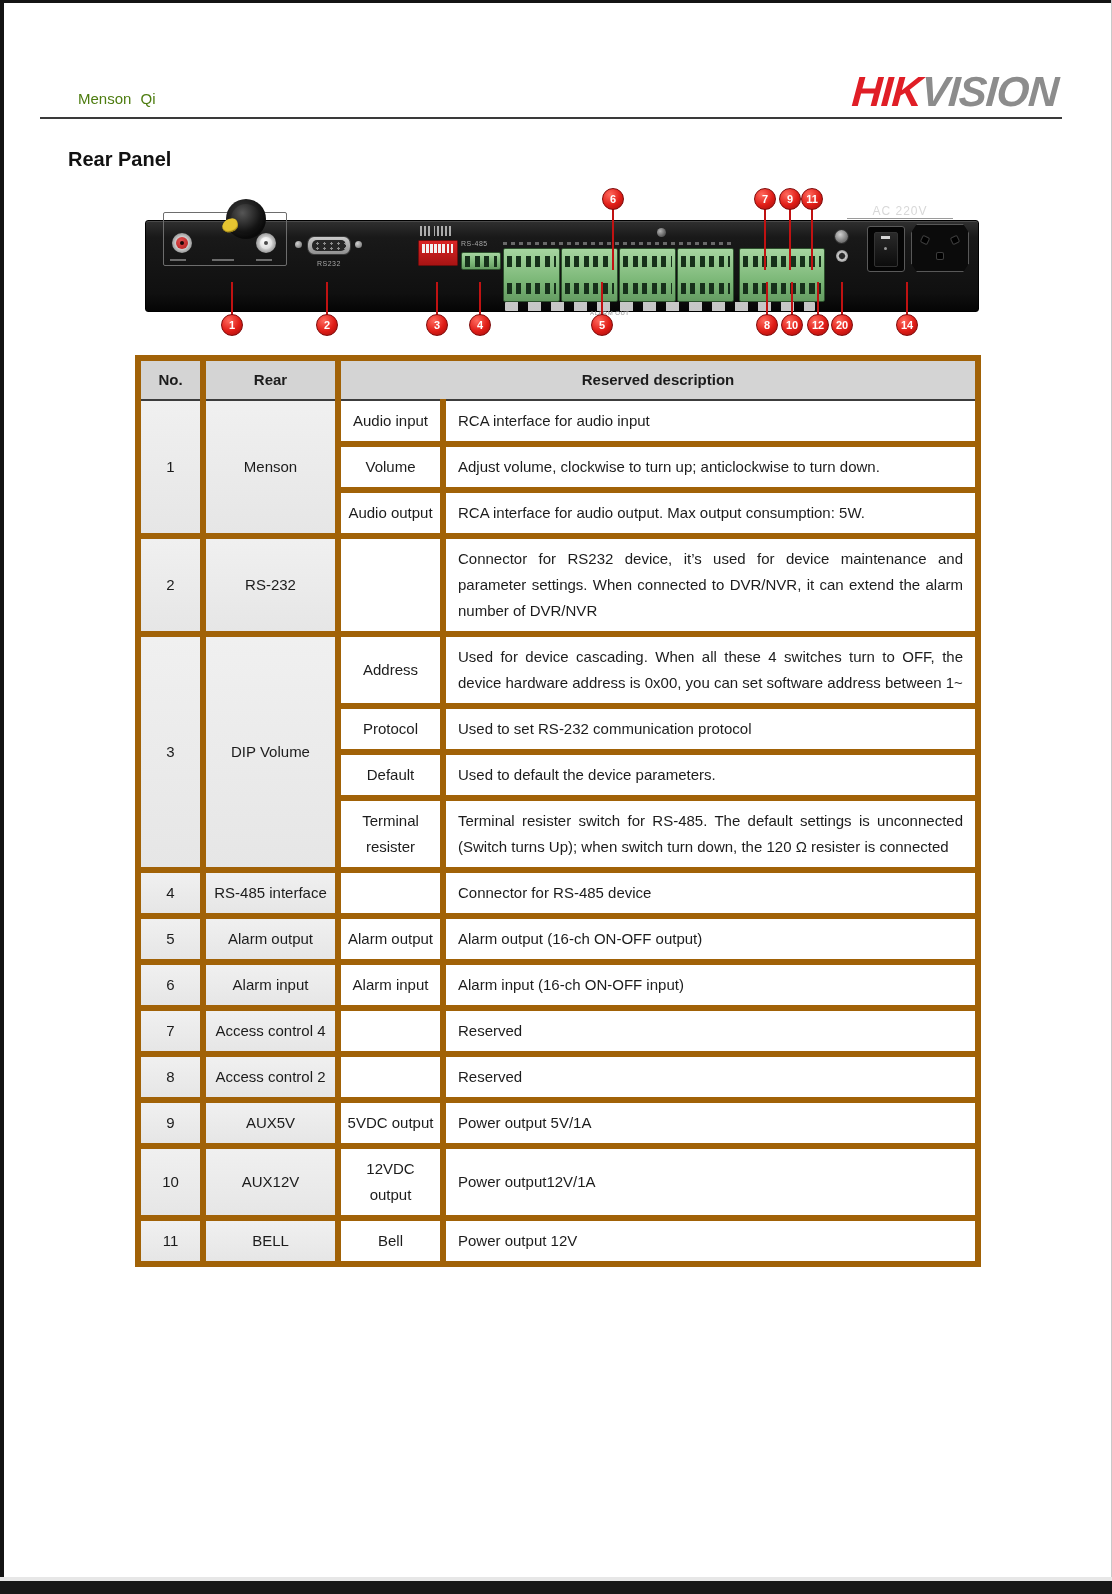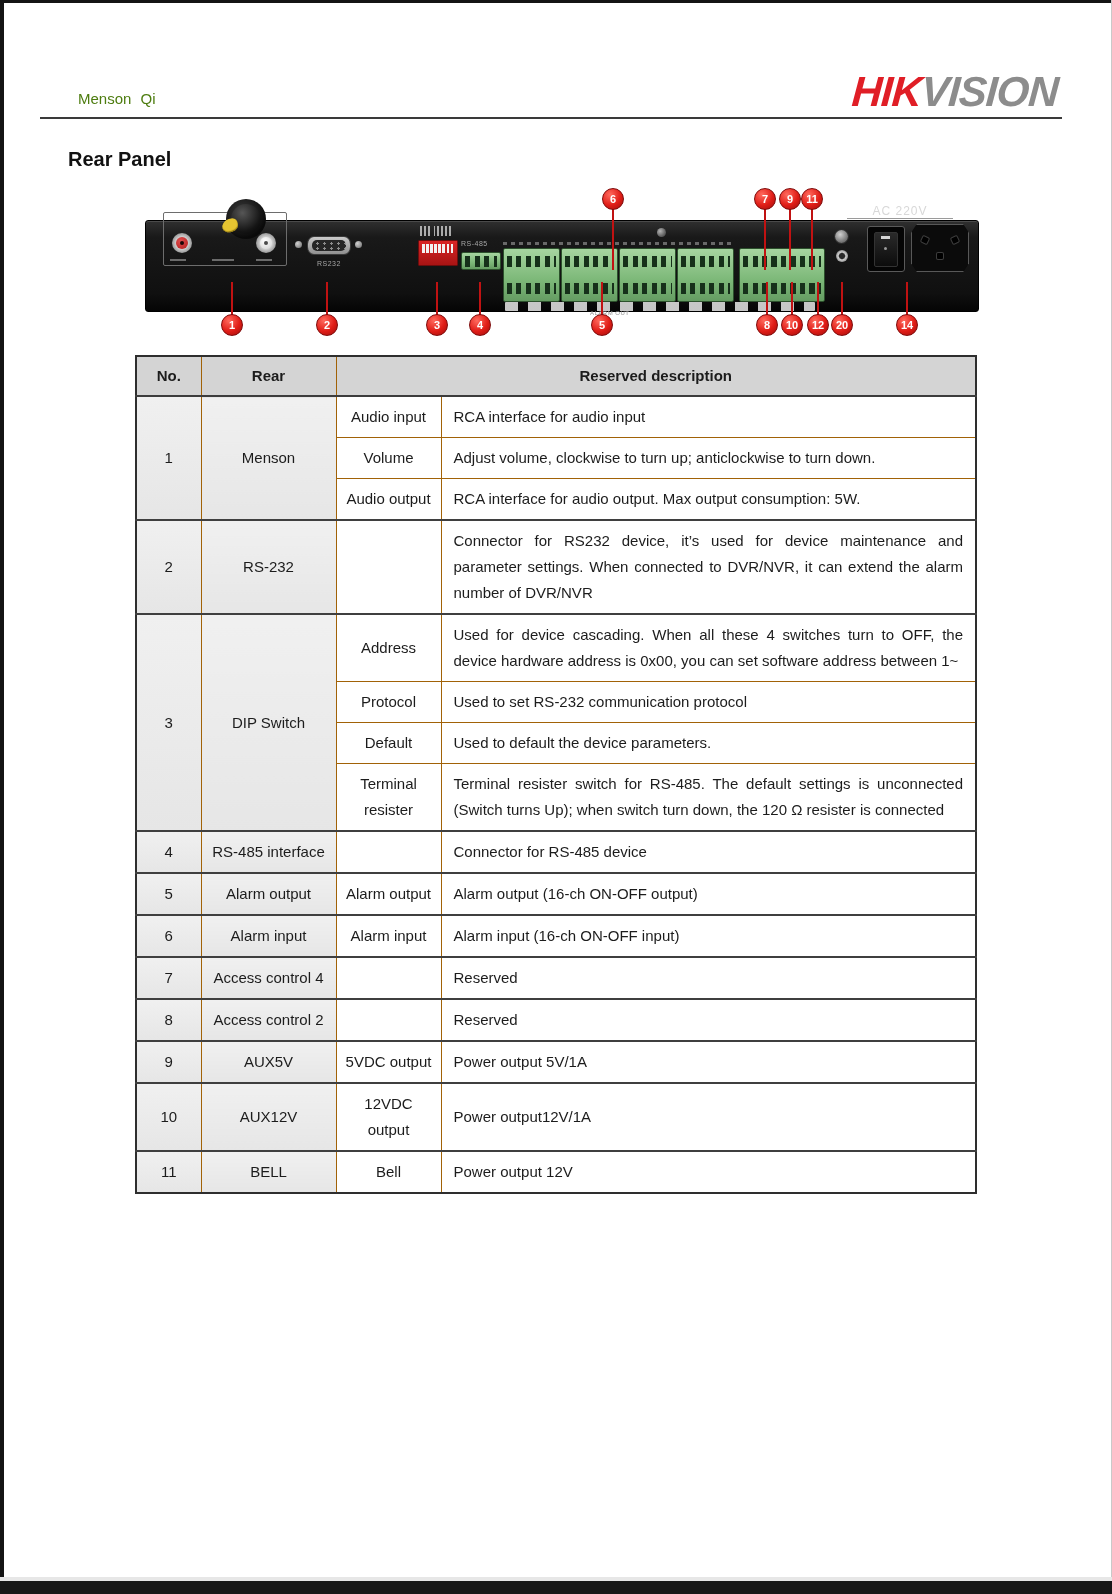--- a/index.html
+++ b/index.html
@@ -76,21 +76,21 @@
        display:flex;align-items:center;justify-content:center;box-sizing:border-box;}
   .callout.top{top:0;}
   .callout.bottom{top:126px;}
   .callout-line{position:absolute;width:2px;background:#c01212;z-index:2;}
   .callout-line.top{top:18px;height:64px;}
   .callout-line.bottom{top:94px;height:36px;}
 
   
   .func-table{position:absolute;left:135px;top:355px;width:840px;border-collapse:collapse;table-layout:fixed;
        font-size:15px;border:2px solid #2e2e2e;}
-  .func-table th,.func-table td{border:1px solid #a16207;line-height:26px;vertical-align:middle;box-sizing:border-box;}
+  .func-table th,.func-table td{border:6px solid #a16207;line-height:26px;vertical-align:middle;box-sizing:border-box;}
   .func-table thead th{background:#d4d4d4;font-weight:bold;padding:6px 4px;border-bottom:2px solid #3c3c3c;}
   .func-table .group-start td{border-top:2px solid #3f3f3f;}
   .func-table td.col-no,.func-table td.col-name{background:linear-gradient(#f0f0f0,#e6e6e6);text-align:center;padding:7px 4px;}
   .func-table td.col-sub{text-align:center;padding:7px 6px;background:#fff;}
   .func-table td.col-desc{text-align:justify;padding:7px 12px;background:#fff;}
 </style>
 </head>
 <body>
 
 <div class="page">
@@ -220,21 +220,21 @@
           <td class="col-desc">RCA interface for audio output. Max output consumption: 5W.</td>
         </tr>
         <tr class="group-start">
           <td class="col-no" rowspan="1">2</td>
           <td class="col-name" rowspan="1">RS-232</td>
           <td class="col-sub"></td>
           <td class="col-desc">Connector for RS232 device, it’s used for device maintenance and parameter settings. When connected to DVR/NVR, it can extend the alarm number of DVR/NVR</td>
         </tr>
         <tr class="group-start">
           <td class="col-no" rowspan="4">3</td>
-          <td class="col-name" rowspan="4">DIP Switch</td>
+          <td class="col-name" rowspan="4">DIP Volume</td>
           <td class="col-sub">Address</td>
           <td class="col-desc">Used for device cascading. When all these 4 switches turn to OFF, the device hardware address is 0x00, you can set software address between 1~</td>
         </tr>
         <tr>
           <td class="col-sub">Protocol</td>
           <td class="col-desc">Used to set RS-232 communication protocol</td>
         </tr>
         <tr>
           <td class="col-sub">Default</td>
           <td class="col-desc">Used to default the device parameters.</td>

